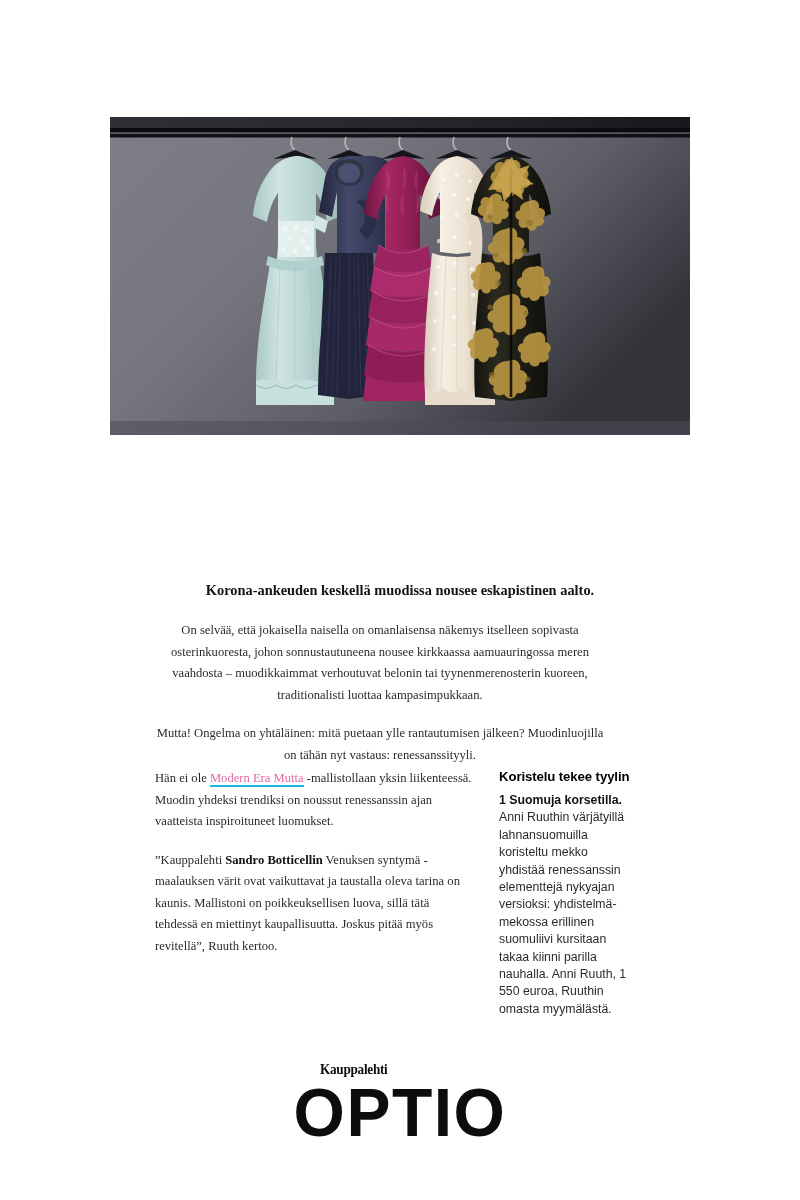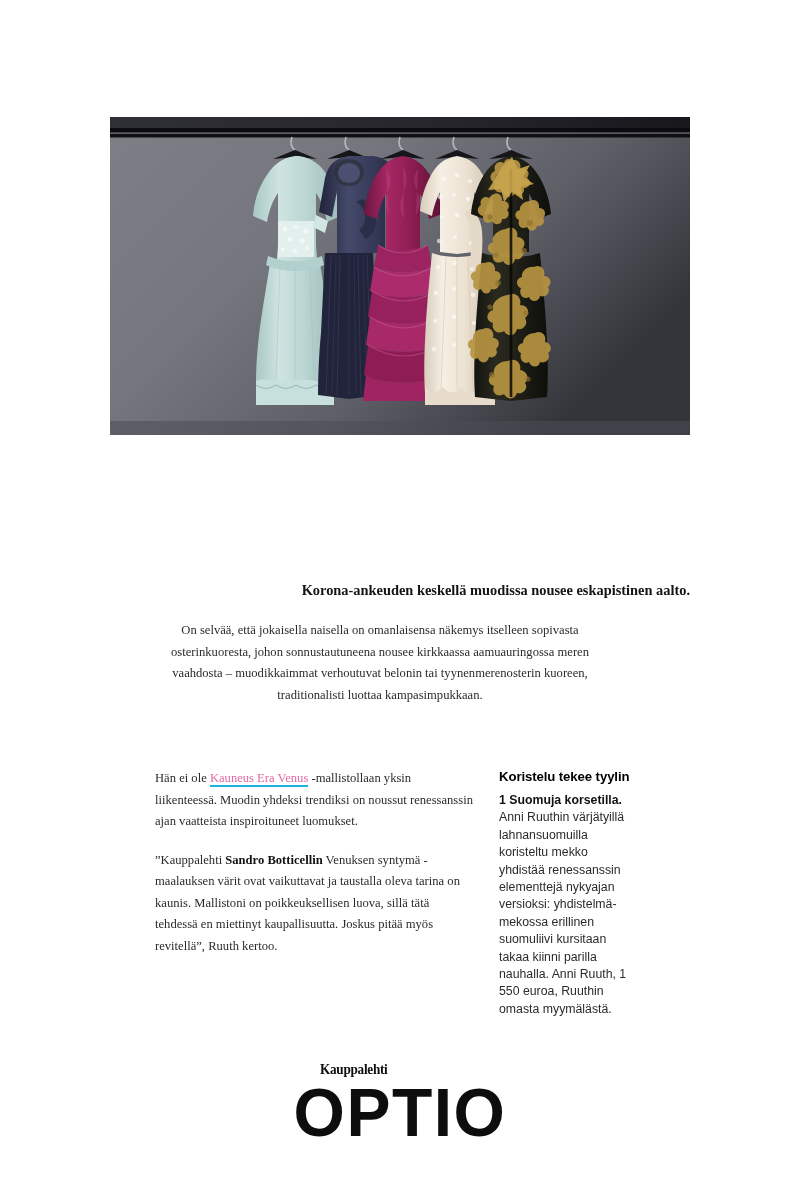--- a/index.html
+++ b/index.html
@@ -49,21 +49,21 @@
     font-weight: 400;
     letter-spacing: -0.1px;
     color: #121212;
   }
 
   .standfirst {
     position: absolute;
     left: 110px;
     top: 565px;
     width: 580px;
-    text-align: right;
+    text-align: center;
     font-family: "Liberation Serif", "DejaVu Serif", serif;
     font-size: 14.4px;
     line-height: 22px;
     font-weight: 700;
     color: #141414;
   }
 
   
   .intro {
     position: absolute;
@@ -403,32 +403,33 @@
 
       <rect x="0" y="304" width="580" height="14" fill="#4c4c55" opacity="0.55"></rect>
     </svg>
   </div>
 
 
   <p class="standfirst">Korona-ankeuden keskellä muodissa nousee eskapistinen aalto.</p>
 
   <div class="intro">
     <p>On selvää, että jokaisella naisella on omanlaisensa näkemys itselleen sopivasta osterinkuoresta, johon sonnustautuneena nousee kirkkaassa aamuauringossa meren vaahdosta – muodikkaimmat verhoutuvat belonin tai tyynenmerenosterin kuoreen, traditionalisti luottaa kampasimpukkaan.</p>
+    <p>Mutta! Ongelma on yhtäläinen: mitä puetaan ylle rantautumisen jälkeen? Muodinluojilla on tähän nyt vastaus: renessanssityyli.</p>
   </div>
 
   <div class="cols">
 
     <div class="col-side">
       <p class="side-title">Koristelu tekee tyylin</p>
       <p class="side-body"><b>1 Suomuja korsetilla.</b><span> Anni Ruuthin värjätyillä lahnansuomuilla koristeltu mekko yhdistää renessanssin elementtejä nykyajan versioksi: yhdistelmä-mekossa erillinen suomuliivi kursitaan takaa kiinni parilla nauhalla. Anni Ruuth, 1 550 euroa, Ruuthin omasta myymälästä.</span></p>
     </div>
 
     <div class="col-main">
 
-      <p><span>Hän ei ole </span><a class="inline-link" href="#">Kauneus Era Venus</a><span> -mallistollaan yksin liikenteessä. Muodin yhdeksi trendiksi on noussut renessanssin ajan vaatteista inspiroituneet luomukset.</span></p>
+      <p><span>Hän ei ole </span><a class="inline-link" href="#">Modern Era Mutta</a><span> -mallistollaan yksin liikenteessä. Muodin yhdeksi trendiksi on noussut renessanssin ajan vaatteista inspiroituneet luomukset.</span></p>
 
       <p><span>”Kauppalehti </span><b>Sandro Botticellin</b><span> Venuksen syntymä -maalauksen värit ovat vaikuttavat ja taustalla oleva tarina on kaunis. Mallistoni on poikkeuksellisen luova, sillä tätä tehdessä en miettinyt kaupallisuutta. Joskus pitää myös revitellä”, Ruuth kertoo.</span></p>
     </div>
 
     <div class="clear"></div>
   </div>
 
   <div class="logo-wrap">
     <div class="logo-inner">
       <div class="logo-kicker">Kauppalehti</div>

